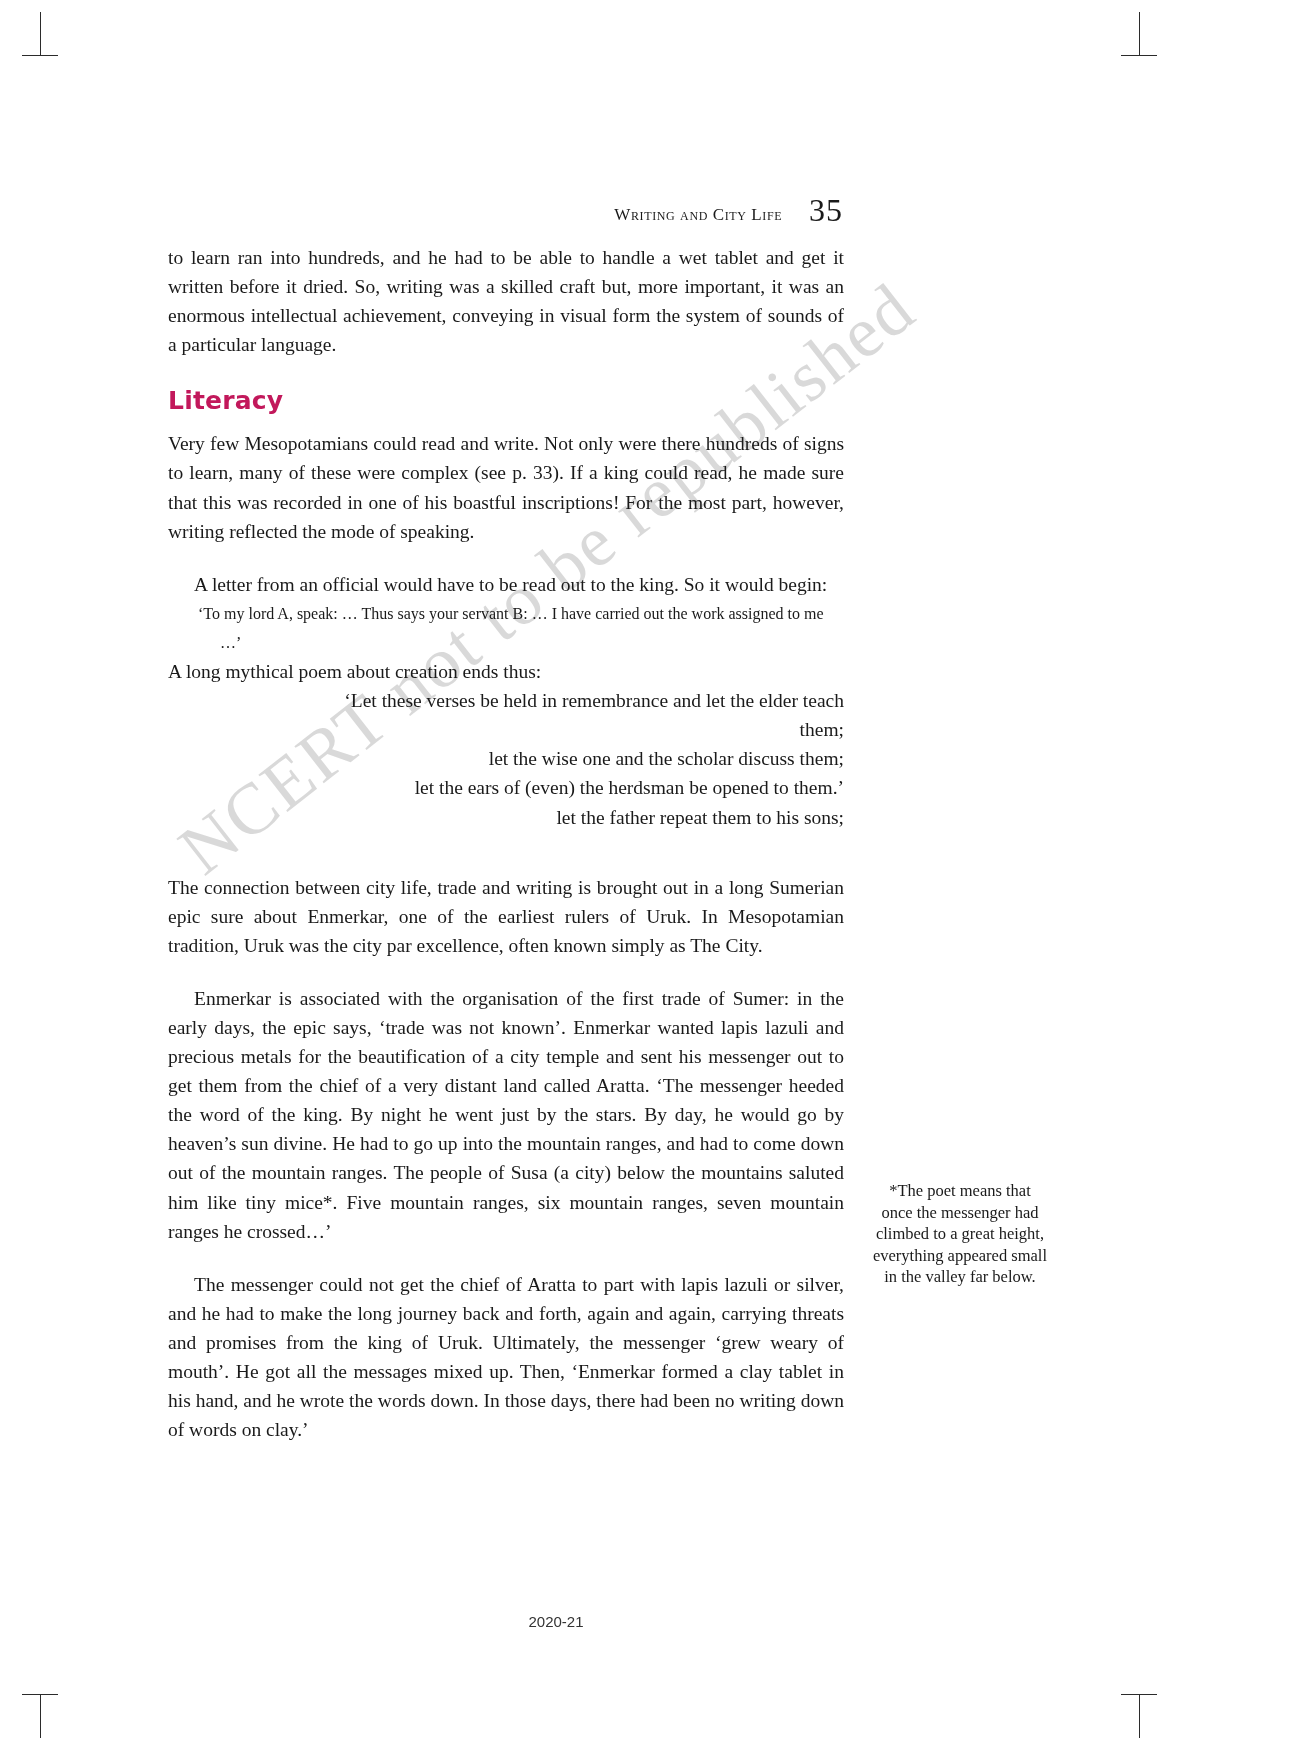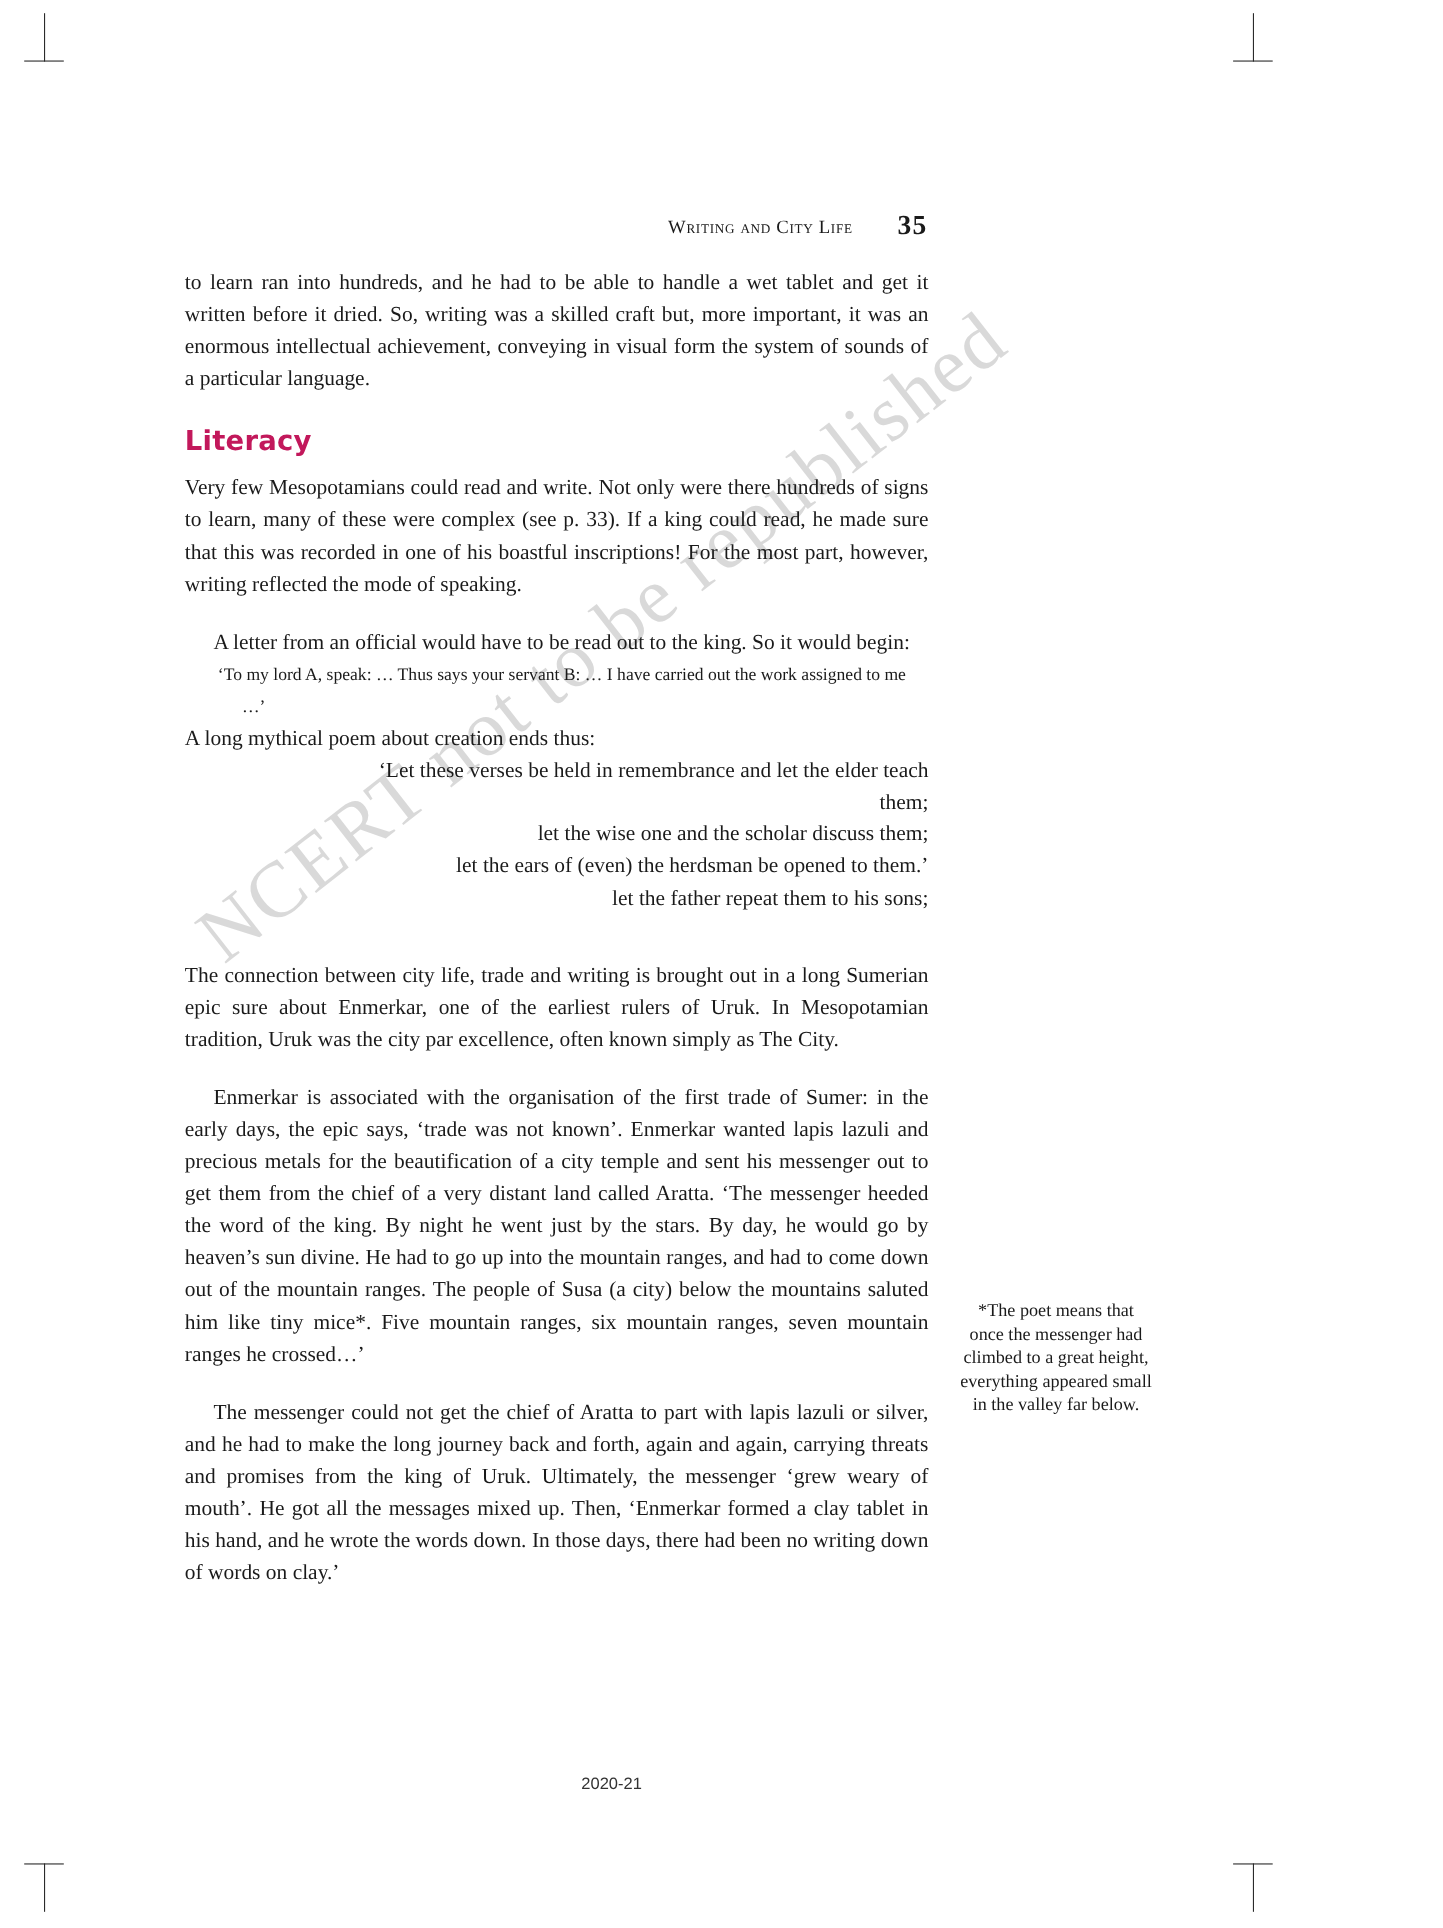--- a/index.html
+++ b/index.html
@@ -46,25 +46,24 @@
     letter-spacing: 0.6px;
     color: #1a1a1a;
     white-space: nowrap;
   }
   .running-head .chapter-title {
     font-variant: small-caps;
     text-align: right;
   }
   .running-head .page-number {
     font-variant: normal;
-    font-size: 25px;
+    font-size: 32px;
     letter-spacing: 1px;
-    margin-left: 36px;
+    margin-left: 22px;
     vertical-align: -1px;
-    font-weight: bold;
   }
 
   
   .column {
     position: absolute;
     left: 168px;
     top: 243px;
     width: 676px;
   }
   p {

